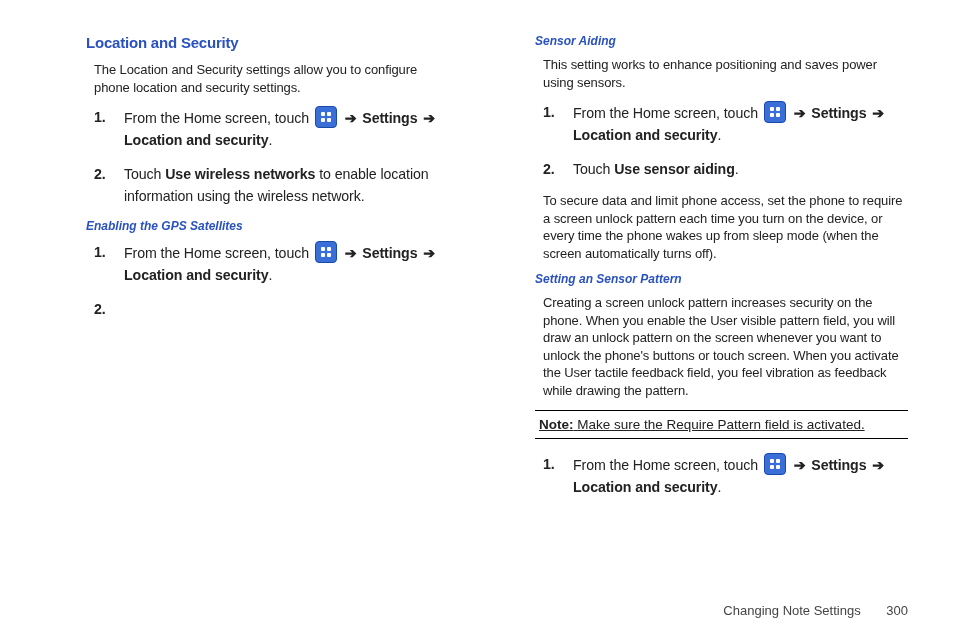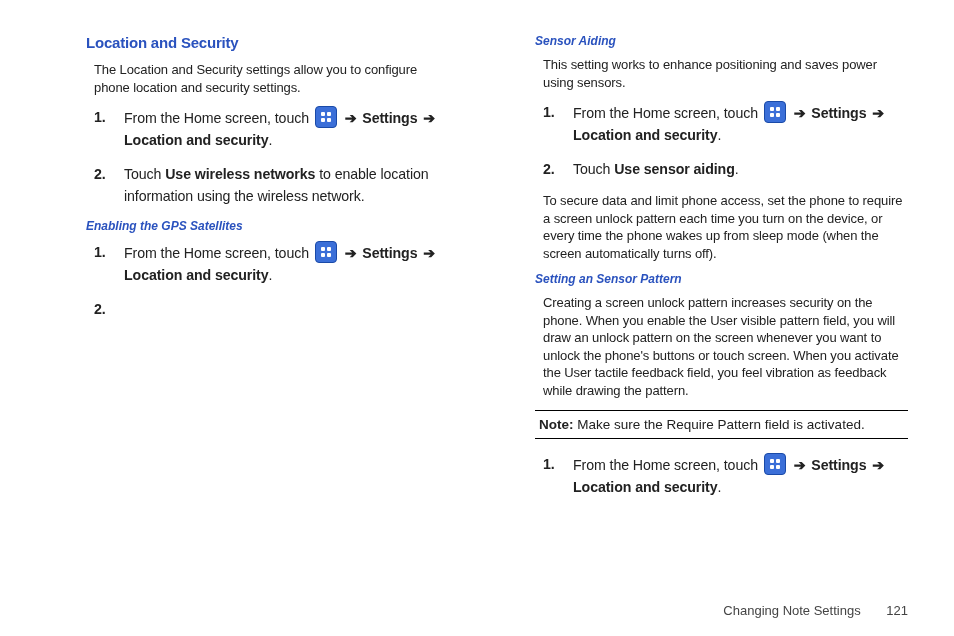--- a/index.html
+++ b/index.html
@@ -86,20 +86,21 @@
     font-weight: 700;
     margin: 0 2px;
   }
   .hr {
     border-top: 1px solid #000;
     border-bottom: 1px solid #000;
     padding: 6px 4px;
     margin: 10px 0 14px 0;
     font-size: 13.5px;
     font-stretch: condensed;
+    text-decoration: underline;
   }
   .footer {
     position: absolute;
     bottom: 18px;
     right: 46px;
     font-size: 13px;
     color: #444;
     font-stretch: condensed;
   }
   .footer .pg { margin-left: 22px; }
@@ -193,14 +194,14 @@
           <span class="b">Location and security</span><span>.</span>
         </span>
       </li>
     </ol>
   </div>
 
 </div>
 
 <div class="footer">
   <span>Changing Note Settings</span>
-  <span class="pg">121</span>
+  <span class="pg">300</span>
 </div>
 
 </body></html>

